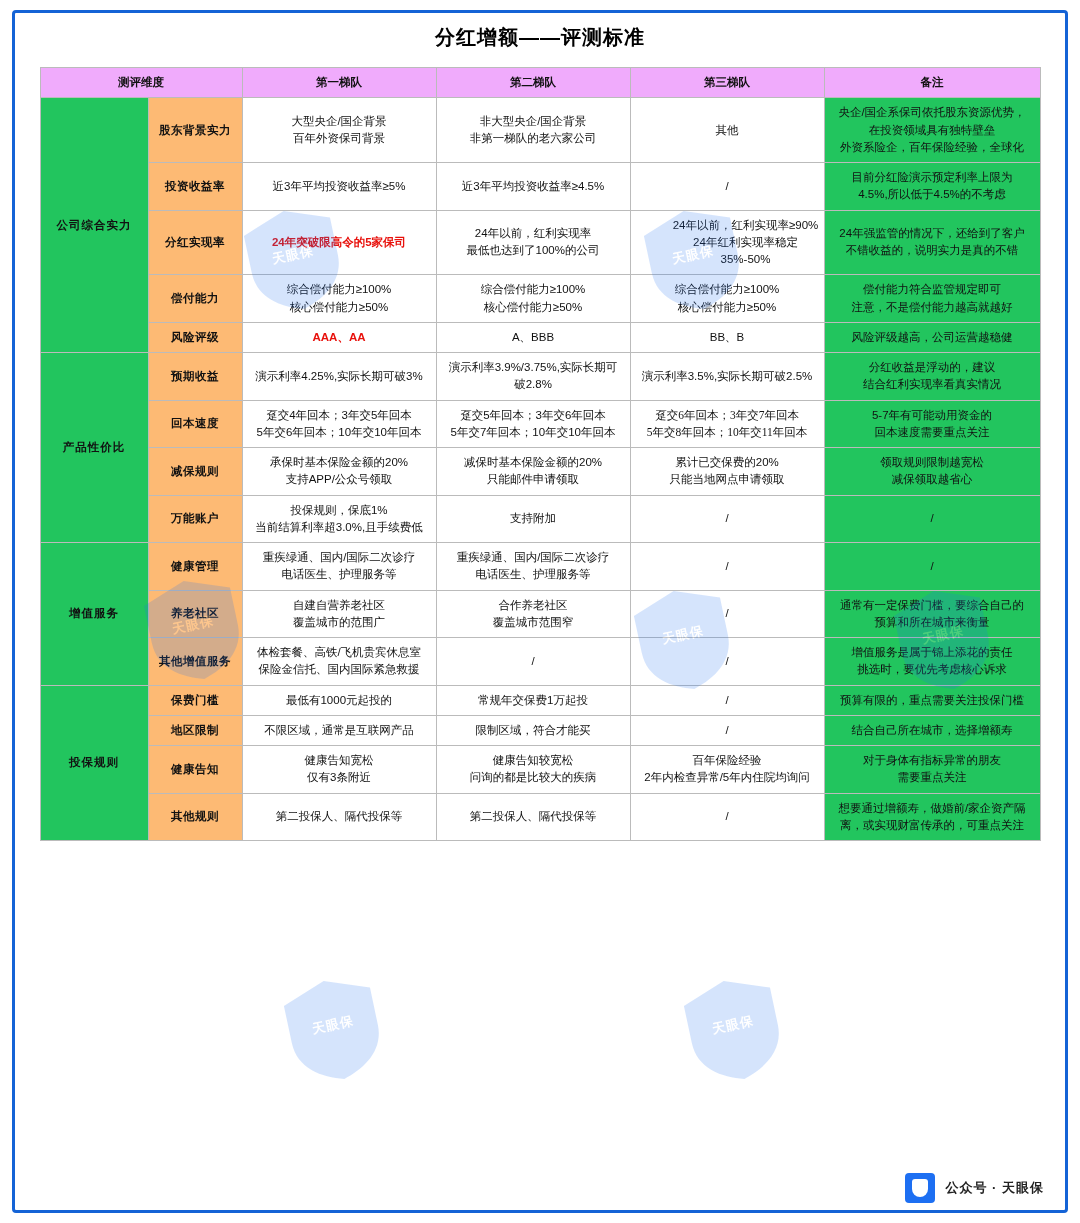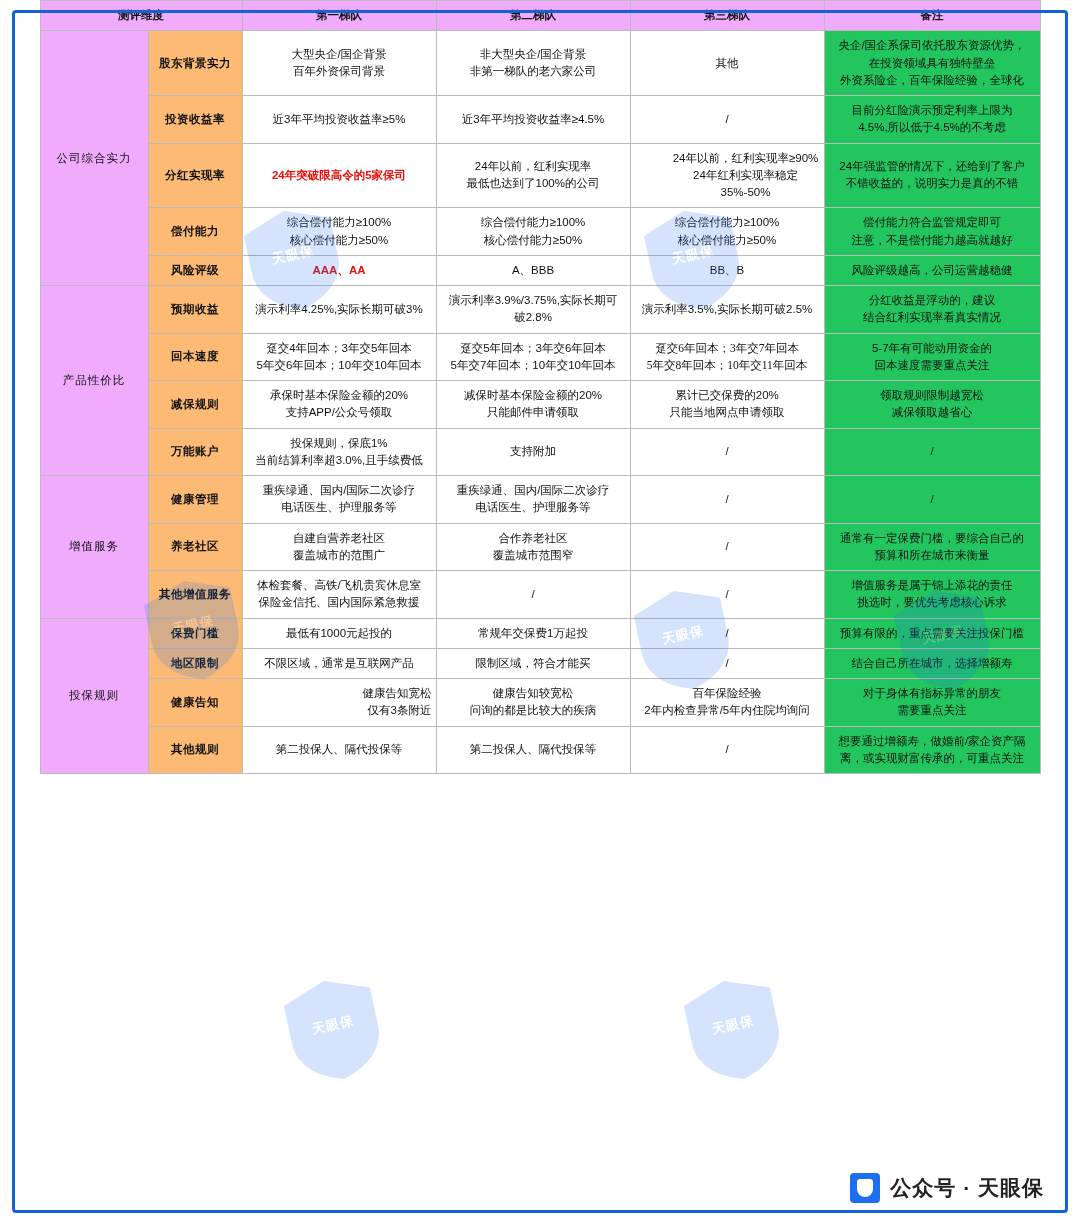--- a/index.html
+++ b/index.html
@@ -63,23 +63,23 @@
     background: #f0abfc;
     font-weight: bold;
     font-size: 12.5px;
     color: #000;
     height: 26px;
     padding: 4px 2px;
     border: 1px solid #999;
   }
   
   .grp {
-    background: #f0abfc;
+    background: #22c55e;
     color: #ffffff;
-    font-weight: normal;
+    font-weight: bold;
     font-size: 14px;
     width: 108px;
     letter-spacing: 1px;
   }
   
   .dim {
     background: #fdba74;
     color: #0b2b5e;
     font-weight: bold;
     font-size: 12.5px;
@@ -141,32 +141,33 @@
   }
   .footer .fico:after {
     content: "";
     position: absolute;
     left: 7px; top: 6px;
     width: 16px; height: 18px;
     border-radius: 3px 3px 8px 8px;
     background: #ffffff;
   }
   .footer .ftext {
-    font-size: 21px;
+    font-size: 13px;
     font-weight: bold;
     color: #222;
     letter-spacing: 1px;
   }
 </style>
 </head>
 <body>
 
 <div class="page">
   <div class="outer-border"></div>
 
+  <div class="title">分红增额——评测标准</div>
 
   <table class="main">
     <colgroup>
       <col style="width:108px">
       <col style="width:94px">
       <col style="width:194px">
       <col style="width:194px">
       <col style="width:194px">
       <col style="width:216px">
     </colgroup>
@@ -305,21 +306,21 @@
         </tr>
         <tr>
           <td class="dim">地区限制</td>
           <td class="cell">不限区域，通常是互联网产品</td>
           <td class="cell">限制区域，符合才能买</td>
           <td class="cell">/</td>
           <td class="note">结合自己所在城市，选择增额寿</td>
         </tr>
         <tr>
           <td class="dim">健康告知</td>
-          <td class="cell" style="white-space: pre-line; text-align: right;">健康告知宽松
+          <td class="cell" style="white-space: pre-line;">健康告知宽松
 仅有3条附近</td>
           <td class="cell" style="white-space: pre-line;">健康告知较宽松
 问询的都是比较大的疾病</td>
           <td class="cell" style="white-space: pre-line;">百年保险经验
 2年内检查异常/5年内住院均询问</td>
           <td class="note" style="white-space: pre-line;">对于身体有指标异常的朋友
 需要重点关注</td>
         </tr>
         <tr>
           <td class="dim">其他规则</td>

